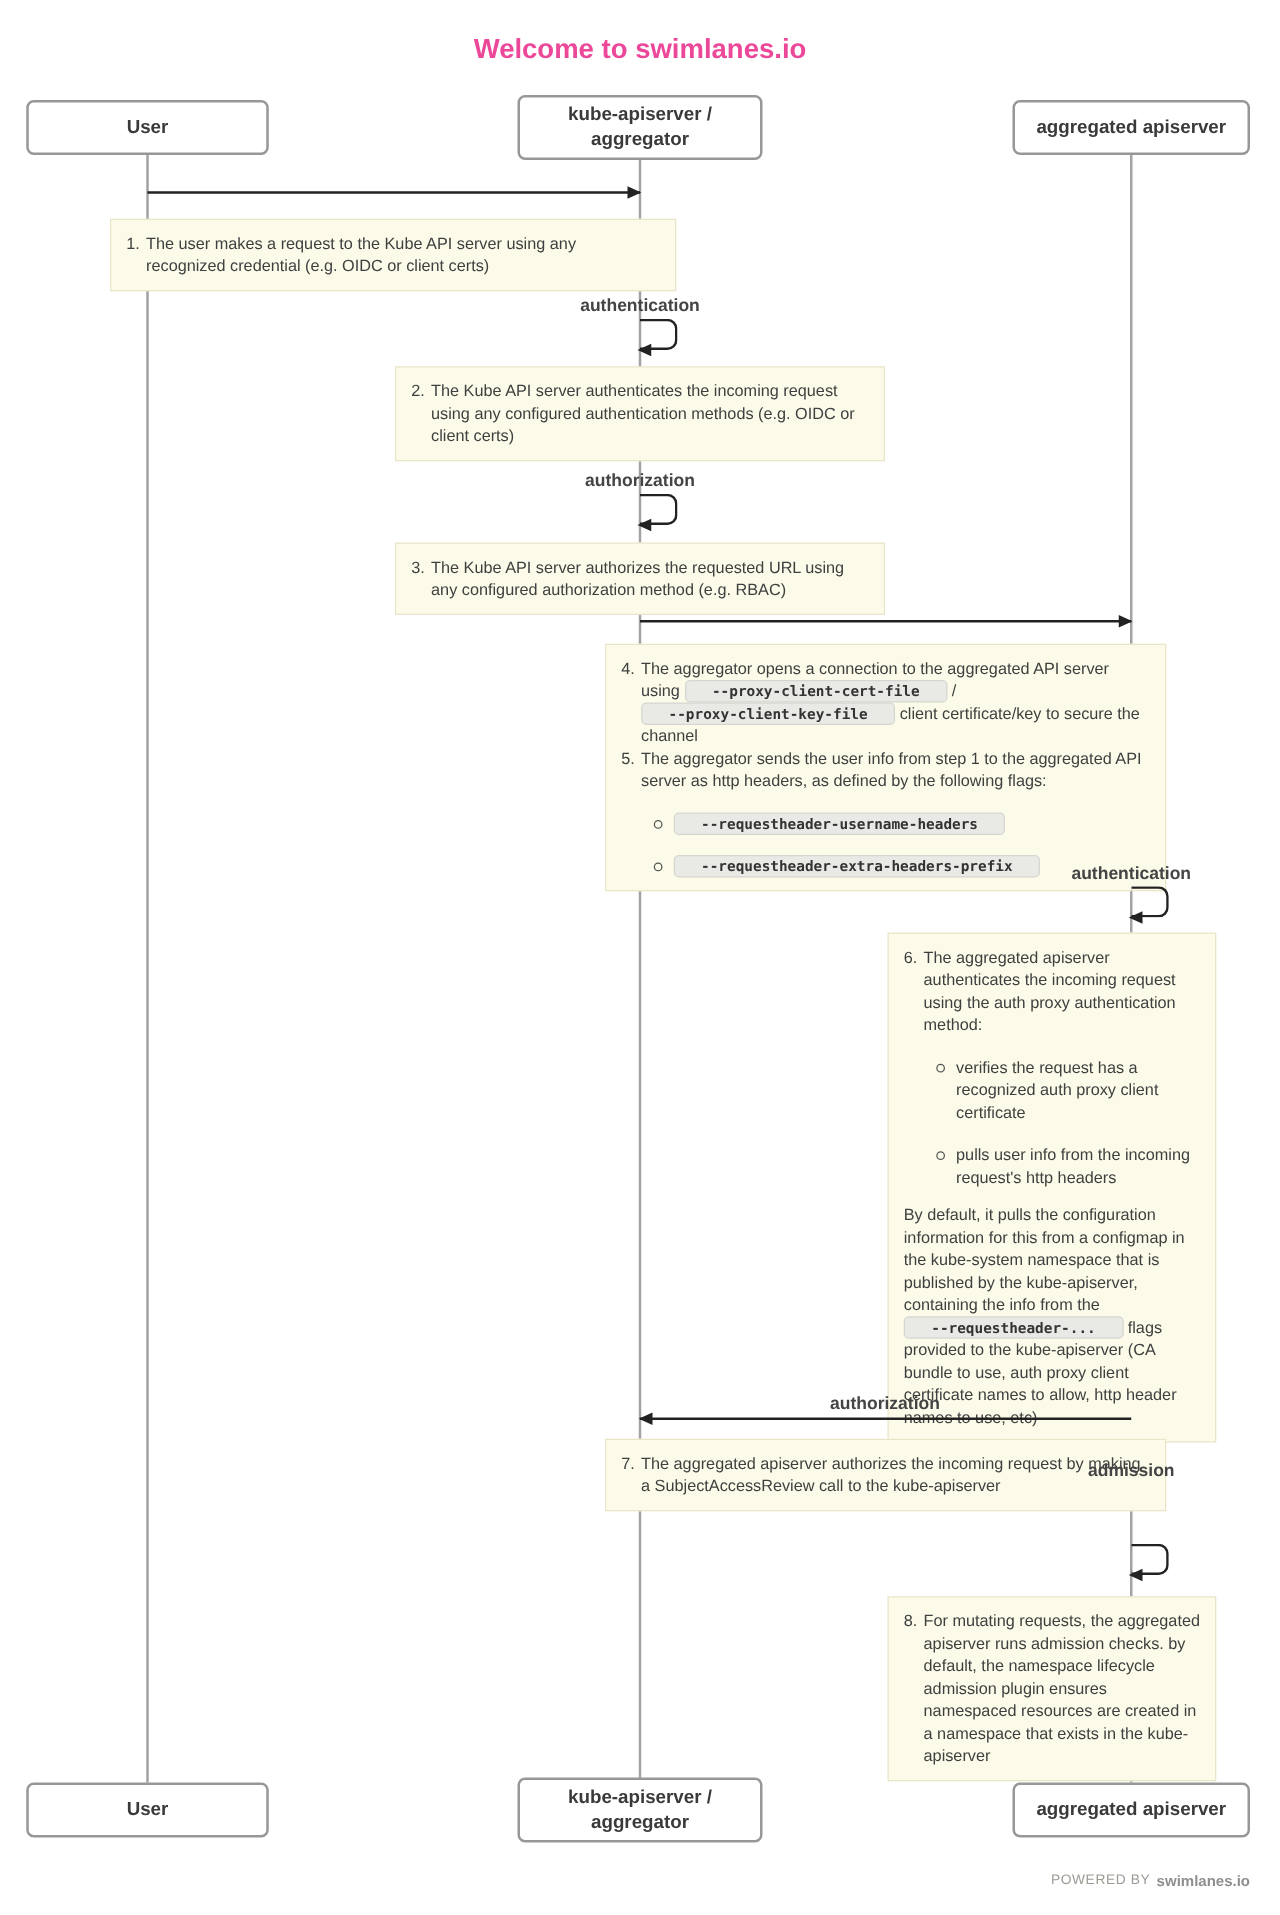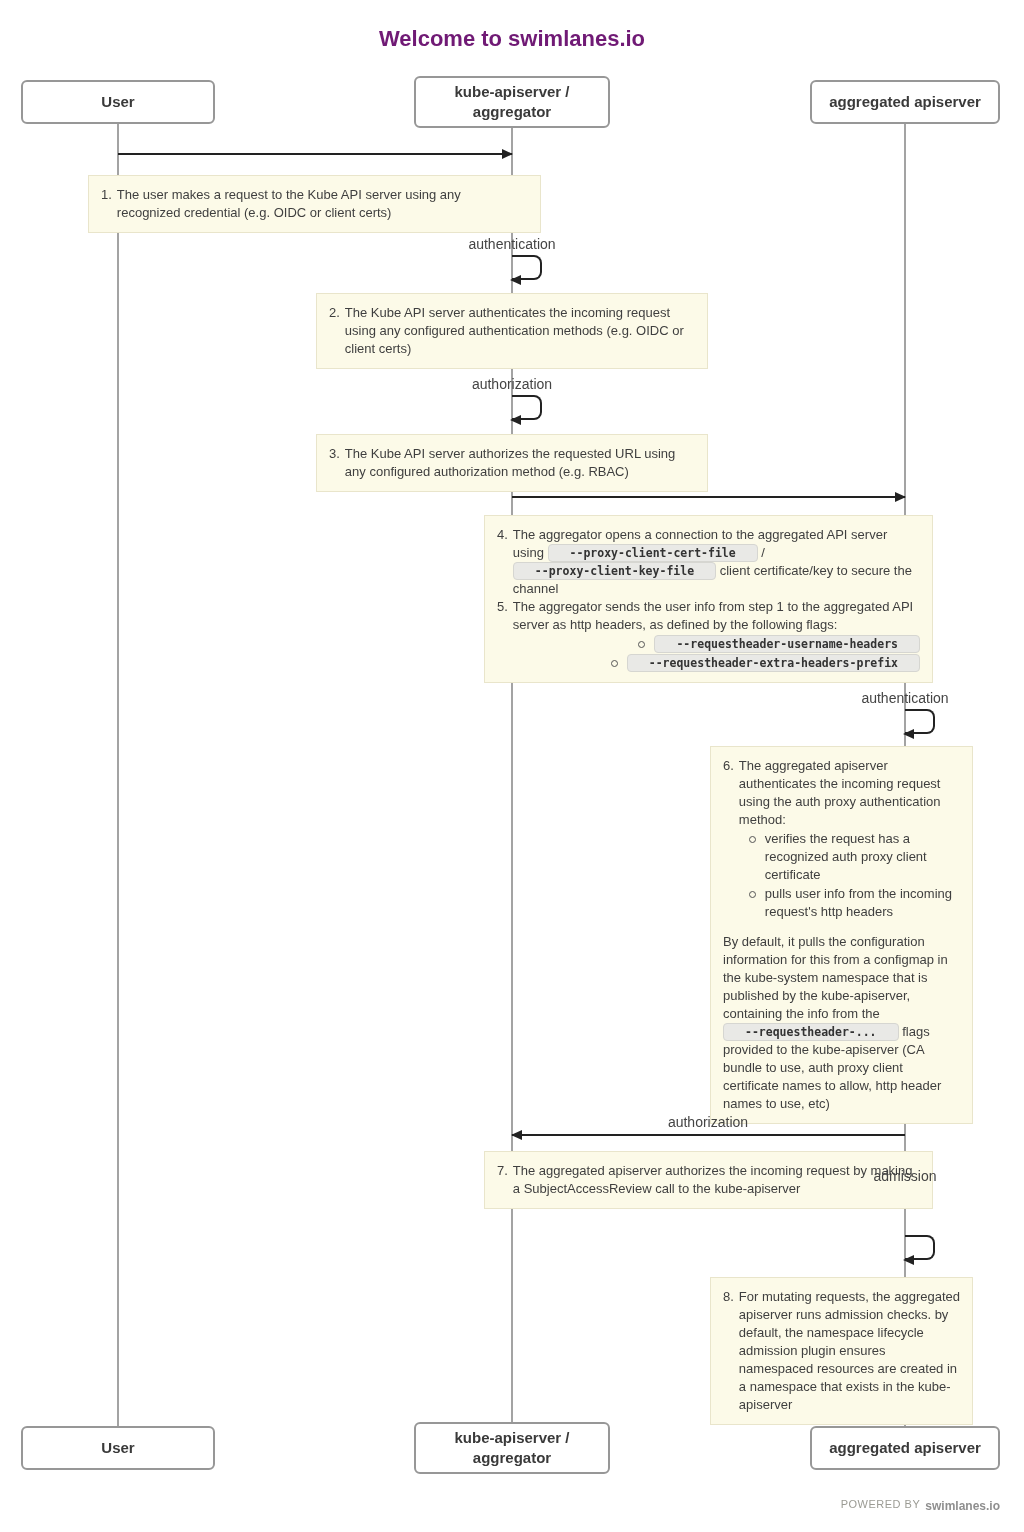--- a/index.html
+++ b/index.html
@@ -2,21 +2,21 @@
 <html style="--note_bg: #FCFAE8; --note_border: #E9E5CB; --code_bg: #E9E9E6; --arrow: #222222; --lifeline: #A3A3A3;"><head>
 <meta charset="utf-8">
 <style>
   html,body { margin:0; padding:0; background:#ffffff; }
   .canvas {
     position:relative; width:1024px; height:1532px; background:#ffffff;
     font-family:"Liberation Sans", sans-serif; overflow:hidden;
   }
   .title {
     position:absolute; top:26px; left:0; width:100%; margin:0;
-    text-align:center; font-size:22px; font-weight:bold; color:#701a75;
+    text-align:center; font-size:22px; font-weight:bold; color:#ec4899;
   }
   .lifeline {
     position:absolute; top:124px; height:1302px; width:2px;
     background:var(--lifeline, #a3a3a3);
   }
   .actor {
     position:absolute; background:#ffffff;
     border:2px solid #979797; border-radius:6px;
     display:flex; align-items:center; justify-content:center;
     text-align:center; font-weight:bold; font-size:15px; color:#3a3a3a;
@@ -34,33 +34,33 @@
     border-right:11px solid var(--arrow, #222222);
   }
   .selfloop {
     position:absolute; width:30px; height:25px;
     border:2.5px solid var(--arrow, #222222); border-left:none;
     border-radius:0 8px 8px 0; box-sizing:border-box;
   }
   .selfloop .head-l { top:auto; left:-2px; bottom:-7px; }
   .msg-label {
     position:absolute; width:200px; text-align:center;
-    font-size:14px; color:#444444;
+    font-size:14px; color:#444444;font-weight:bold;
   }
   .note {
     position:absolute; box-sizing:border-box;
     background:var(--note_bg, #fcfae8);
     border:1px solid var(--note_border, #e9e5cb);
     color:#3f3f3f; font-size:13px; line-height:18px;
     padding:10px 12px;
   }
   .nitem { display:flex; }
   .nnum { flex:0 0 auto; margin-right:5px; }
   .ncontent { flex:1 1 auto; }
-  .bullet { display:flex; margin-top:1px;justify-content:flex-end; }
+  .bullet { display:flex; margin-top:16px; }
   .bdot {
     flex:0 0 auto; width:5px; height:5px; border:1.5px solid #555;
     border-radius:50%; margin:6px 9px 0 10px;
   }
   .code {
     display:inline-block; font-family:"DejaVu Sans Mono", monospace;
     font-size:11.5px; font-weight:bold; color:#333333;
     background:var(--code_bg, #e9e9e6); border:1px solid #d6d6d1;
     border-radius:4px; padding:0 21px; line-height:16px; white-space:nowrap;
   }

